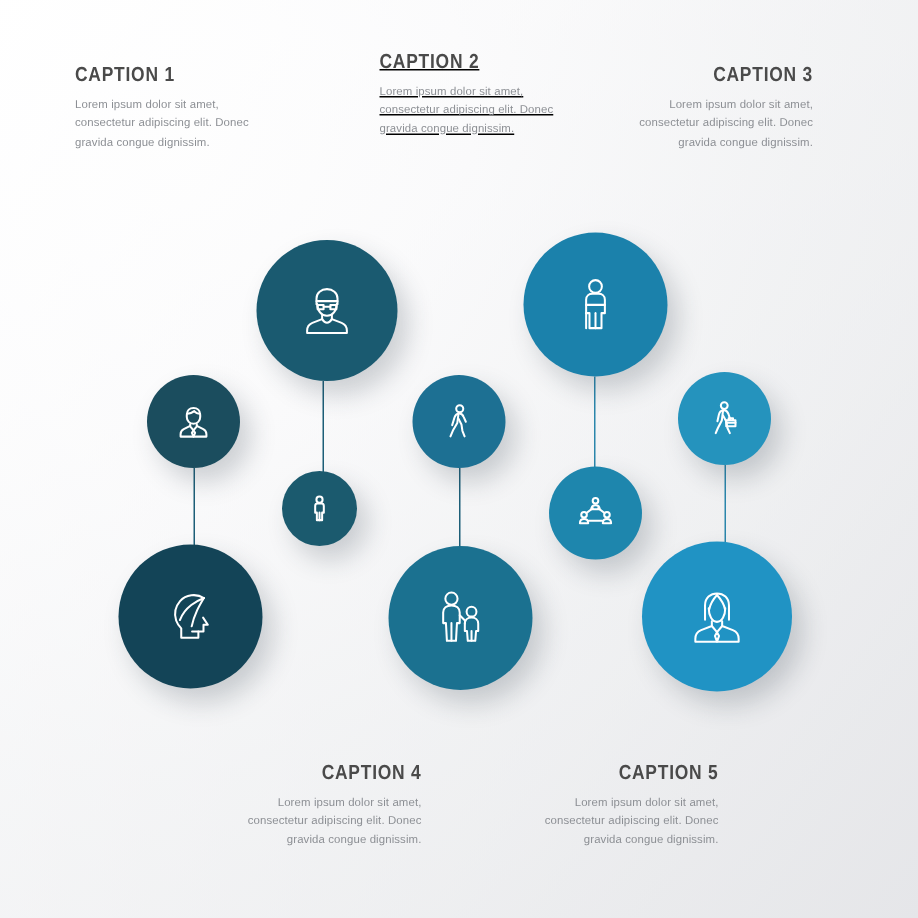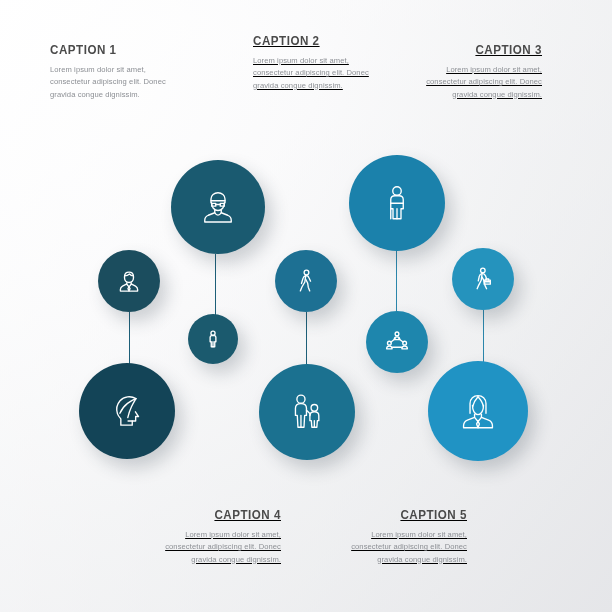--- a/index.html
+++ b/index.html
@@ -36,21 +36,21 @@
   }
   .caption.align-right .cap-title{transform-origin:right center;}
   .caption .cap-body{
     font-size:7.6px;
     line-height:1.62;
     color:#8c8f94;
     margin:0;
     letter-spacing:0.08px;
   }
   .caption.align-left  { text-align:left;  }
-  .caption.align-right { text-align:right;text-decoration:underline; }
+  .caption.align-right { text-align:right; }
 
   
   .connector{
     position:absolute;
     width:1.4px;
     background:#1d5f78;
     z-index:1;
   }
   .connector.lite{background:#2b86ab;}
 
@@ -106,21 +106,21 @@
 
   <div class="caption align-right" style="left:126px;top:507px;width:155px;">
     <div class="cap-title">CAPTION 4</div>
     <div class="cap-body">
       <div>Lorem ipsum dolor sit amet,</div>
       <div>consectetur adipiscing elit. Donec</div>
       <div>gravida congue dignissim.</div>
     </div>
   </div>
 
-  <div class="caption align-right" style="left:312px;top:507px;width:155px;">
+  <div class="caption align-right" style="left:324px;top:507px;width:155px;">
     <div class="cap-title">CAPTION 5</div>
     <div class="cap-body">
       <div>Lorem ipsum dolor sit amet,</div>
       <div>consectetur adipiscing elit. Donec</div>
       <div>gravida congue dignissim.</div>
     </div>
   </div>
 
   <div class="connector" id="c0" style="left: 129px; top: 312px; height: 53px;"></div>
   <div class="connector" id="c1" style="left: 215px; top: 254px; height: 62px;"></div>

